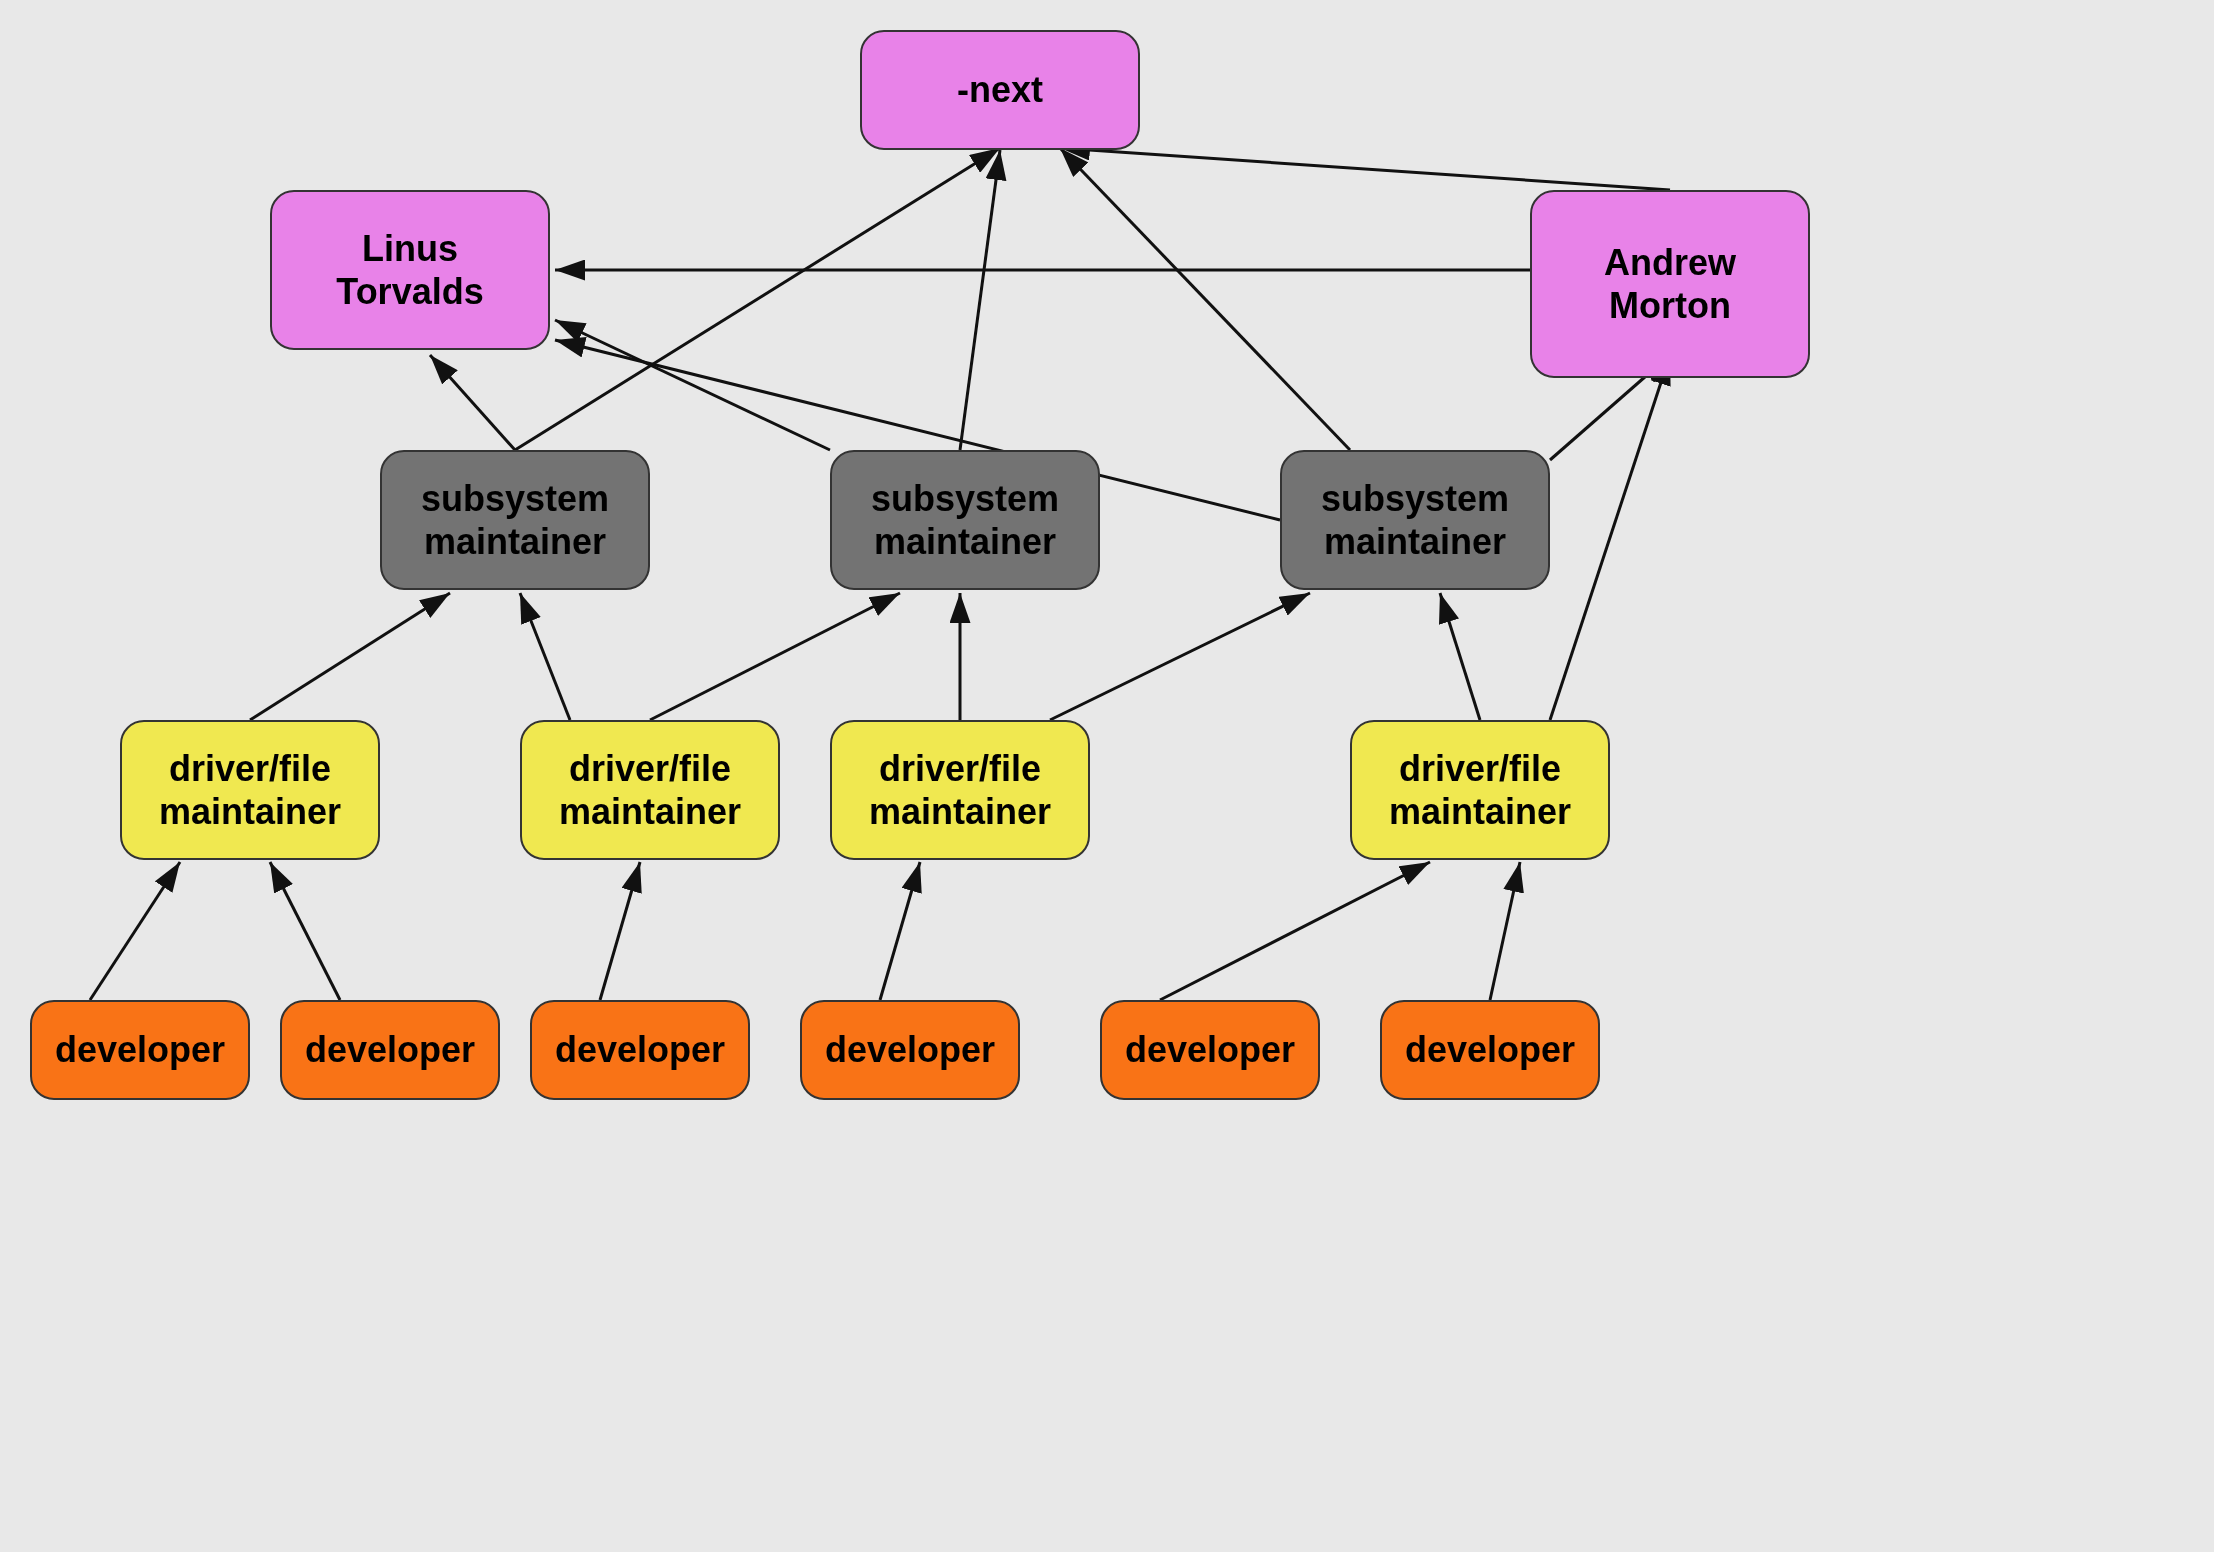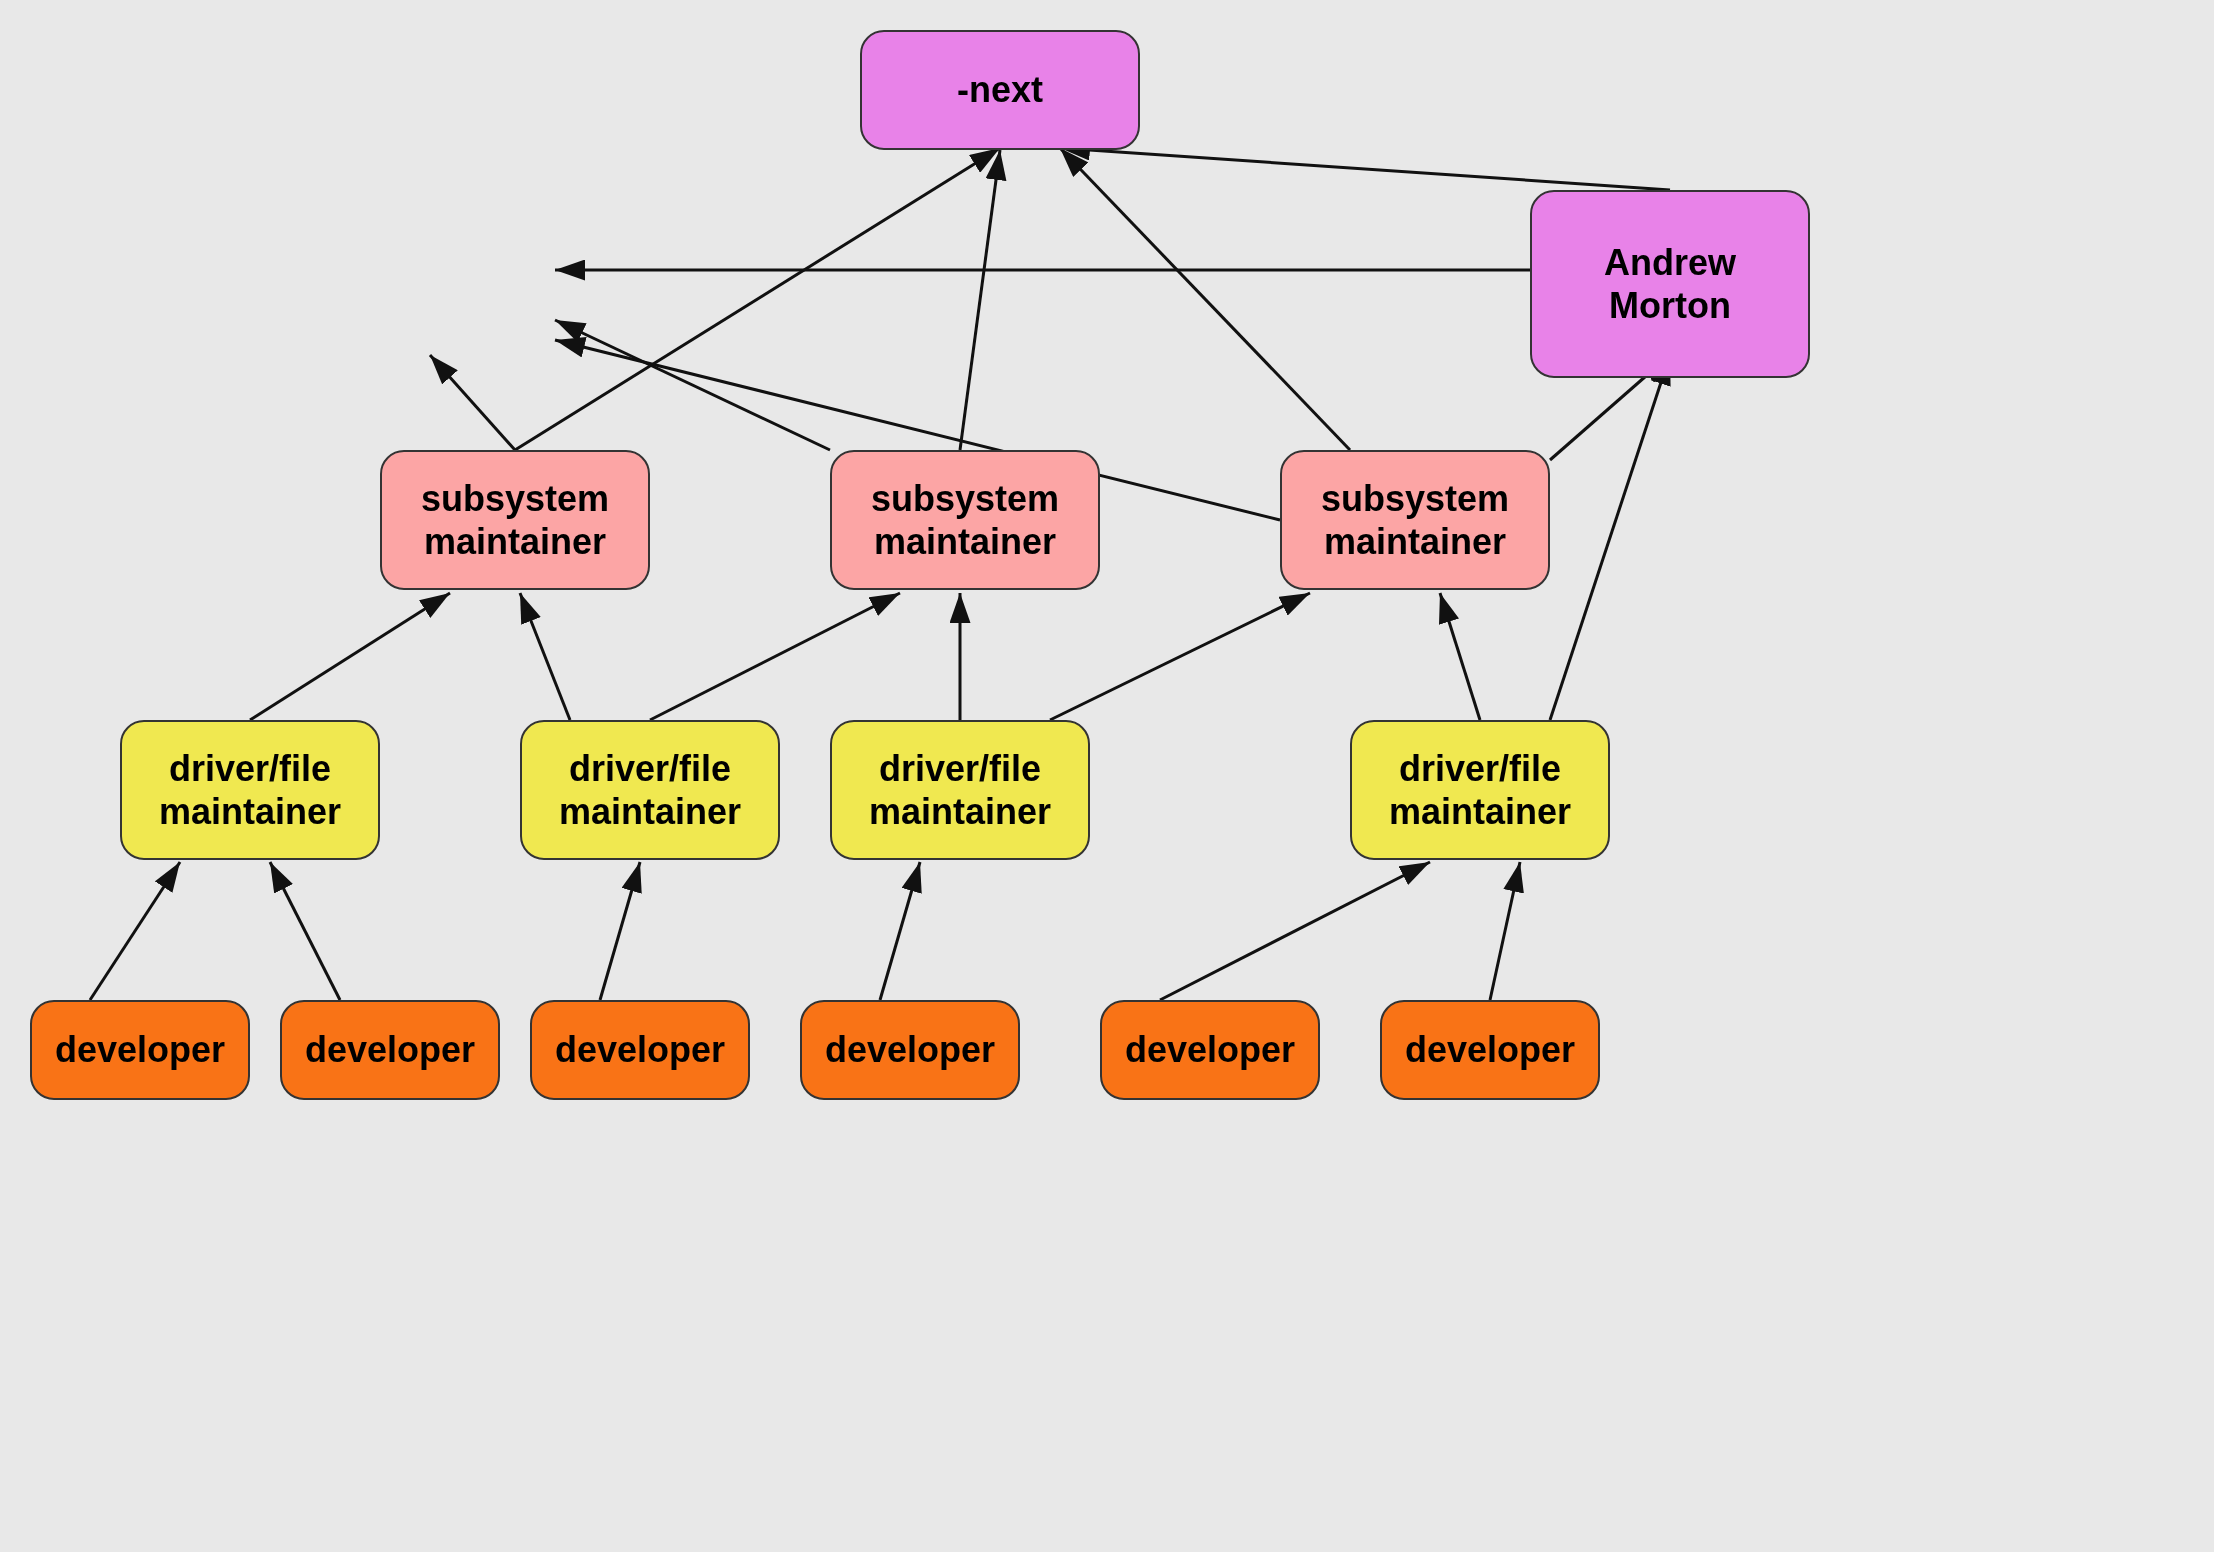--- a/index.html
+++ b/index.html
@@ -30,21 +30,21 @@
       display: flex;
       align-items: center;
       justify-content: center;
       text-align: center;
       font-size: 36px;
       font-weight: bold;
       line-height: 1.2;
       padding: 10px 32px;
     }
     .node-pink { background: #e882e8; border-color: #333; }
-    .node-cyan { background: #fca5a5; border-color: #333; }
+    .node-cyan { background: #737373; border-color: #333; }
     .node-yellow { background: #f0e850; border-color: #333; }
     .node-green { background: #f97316; border-color: #333; }
   </style>
 </head>
 <body>
 
 <div class="diagram-container">
   <svg class="arrows" xmlns="http://www.w3.org/2000/svg">
     <defs>
       <marker id="arrowhead" markerWidth="10" markerHeight="7" refX="10" refY="3.5" orient="auto">
@@ -93,20 +93,23 @@
     <line x1="880" y1="1000" x2="920" y2="862" stroke="#111" stroke-width="3" marker-end="url(#arrowhead)"></line>
 
     <line x1="1160" y1="1000" x2="1430" y2="862" stroke="#111" stroke-width="3" marker-end="url(#arrowhead)"></line>
 
     <line x1="1490" y1="1000" x2="1520" y2="862" stroke="#111" stroke-width="3" marker-end="url(#arrowhead)"></line>
   </svg>
 
   <div class="node node-pink" style="left:860px;top:30px;width:280px;height:120px;">
     <span>-next</span>
   </div>
+  <div class="node node-pink" style="left:270px;top:190px;width:280px;height:160px;">
+    <span>Linus<br>Torvalds</span>
+  </div>
   <div class="node node-pink" style="left:1530px;top:190px;width:280px;height:188px;">
     <span>Andrew<br>Morton</span>
   </div>
 
   <div class="node node-cyan" style="left:380px;top:450px;width:270px;height:140px;">
     <span>subsystem<br>maintainer</span>
   </div>
   <div class="node node-cyan" style="left:830px;top:450px;width:270px;height:140px;">
     <span>subsystem<br>maintainer</span>
   </div>

